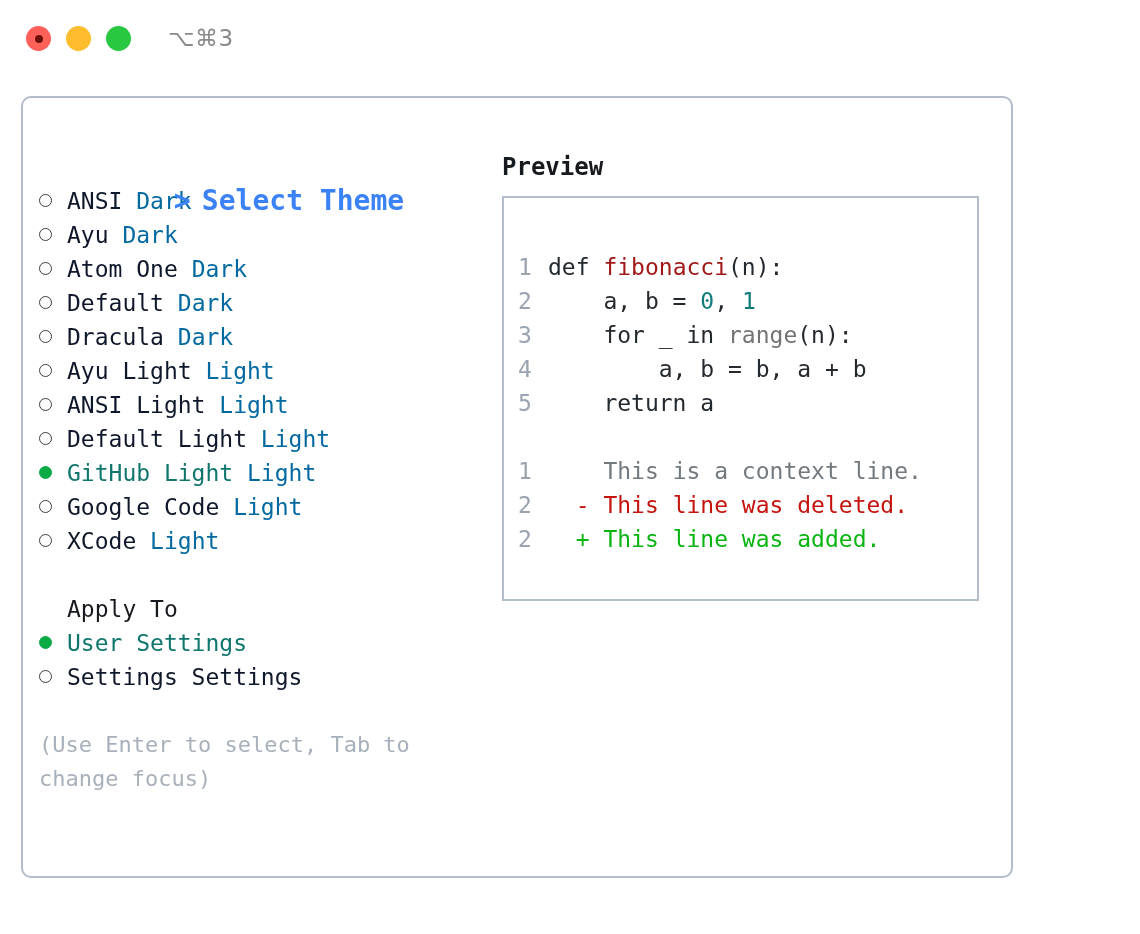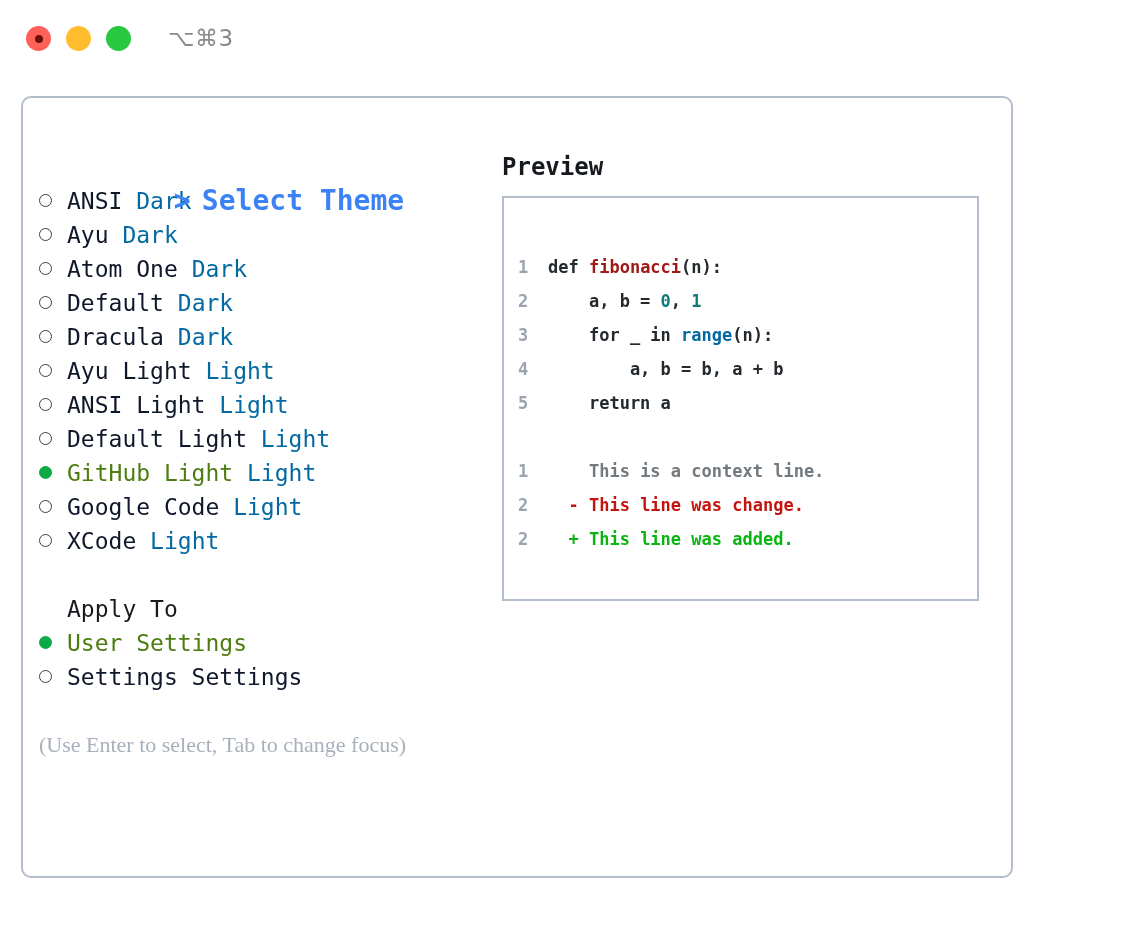--- a/index.html
+++ b/index.html
@@ -118,42 +118,41 @@
   }
 
   #header-row {
     font-weight: bold;
     font-size: 28px;
     color: #3b82f6;
   }
   #header-row .marker { font-weight: bold; }
 
   .theme-name { color: #0f172a; }
-  .theme-name.selected { color: #4d7c0f; }
+  .theme-name.selected { color: #0f766e; }
   .theme-tag  { color: #0369a1; }
 
   .spacer-row { height: 34px; }
 
   .section-label {
     height: 34px;
     line-height: 34px;
     font-size: 23px;
     color: #16191d;
     padding-left: 28px;
     white-space: pre;
   }
 
   #hint {
     margin-top: 34px;
     font-size: 22px;
     line-height: 34px;
     color: #a8b0bb;
     width: 400px;
     white-space: normal;
-    font-family: Liberation Serif, serif;
   }
 
   
   #right-col {
     position: absolute;
     left: 479px;
     top: 52px;
     width: 500px;
   }
   #preview-heading {
@@ -174,34 +173,33 @@
   }
   #code-inner {
     position: absolute;
     left: 14px;
     top: 52px;
     right: 6px;
   }
   .code-line {
     height: 34px;
     line-height: 34px;
-    font-size: 17px;
+    font-size: 23px;
     white-space: pre;
     color: #24292e;
-    font-weight: bold;
   }
   .ln {
     display: inline-block;
     width: 30px;
     text-align: left;
     color: #9aa3af;
   }
   .tok-fn   { color: #a01818; }
   .tok-num  { color: #0f7b7b; }
-  .tok-call { color: #0369a1; }
+  .tok-call { color: #737373; }
   .diff-ctx { color: #72797f; }
   .diff-del { color: #c4140e; }
   .diff-add { color: #0ab512; }
   .blank-line { height: 34px; }
 </style>
 </head>
 <body>
 
 <div id="window">
 
@@ -254,21 +252,21 @@
           <div id="code-rows">
               <div class="code-line"><span class="ln">1</span><span>def </span><span class="tok-fn">fibonacci</span><span>(n):</span></div>
               <div class="code-line"><span class="ln">2</span><span>    a, b = </span><span class="tok-num">0</span><span>, </span><span class="tok-num">1</span></div>
               <div class="code-line"><span class="ln">3</span><span>    for _ in </span><span class="tok-call">range</span><span>(n):</span></div>
               <div class="code-line"><span class="ln">4</span><span>        a, b = b, a + b</span></div>
               <div class="code-line"><span class="ln">5</span><span>    return a</span></div>
             </div>
           <div class="blank-line"></div>
           <div id="diff-rows">
               <div class="code-line"><span class="ln">1</span><span class="diff-ctx">    </span><span class="diff-ctx">This is a context line.</span></div>
-              <div class="code-line"><span class="ln">2</span><span class="diff-del">  - </span><span class="diff-del">This line was change.</span></div>
+              <div class="code-line"><span class="ln">2</span><span class="diff-del">  - </span><span class="diff-del">This line was deleted.</span></div>
               <div class="code-line"><span class="ln">2</span><span class="diff-add">  + </span><span class="diff-add">This line was added.</span></div>
             </div>
         </div>
       </div>
     </div>
 
   </div>
 </div>
 
 </body></html>

